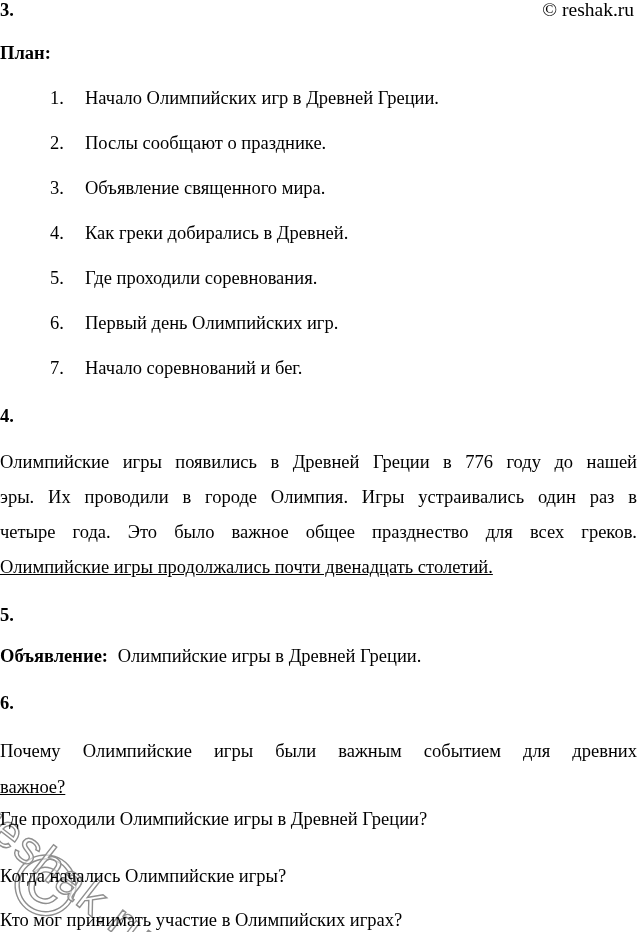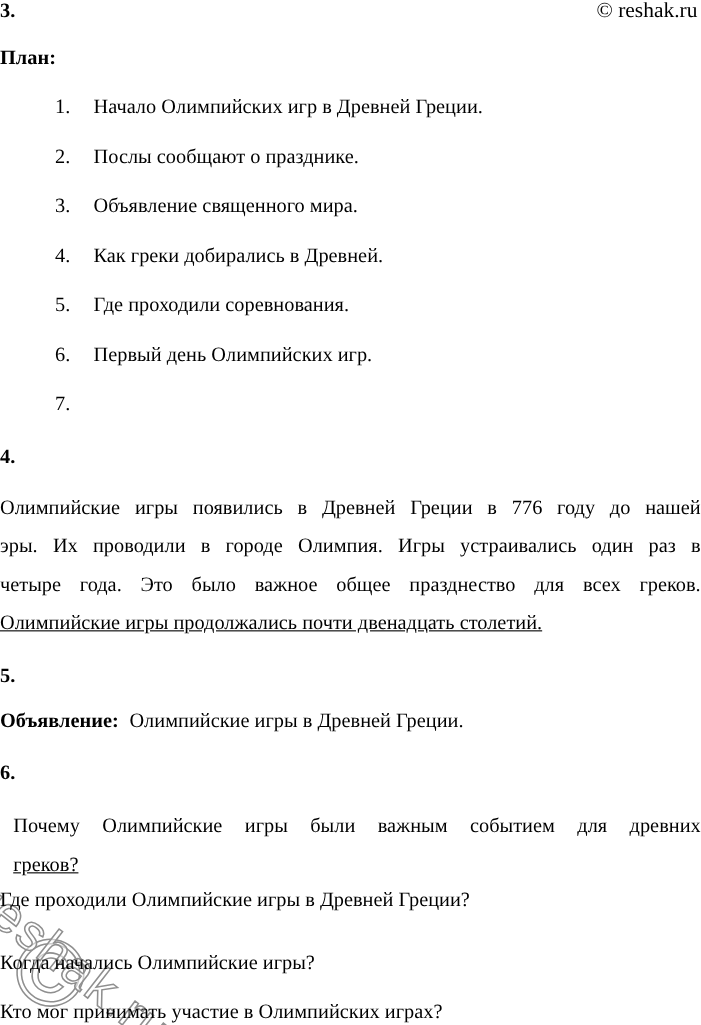--- a/index.html
+++ b/index.html
@@ -17,21 +17,21 @@
   .bold { font-weight: bold; }
 
   .header-row { display: flex; justify-content: space-between; align-items: flex-start; top: -3px; }
   .copyright { font-size: 19.5px; padding-right: 3px; }
 
   .plan-item { display: flex; margin-bottom: 19px; }
   .plan-item .num { width: 35px; flex: none; margin-left: 50px; }
 
   .para .jline { text-align: justify; text-align-last: justify; line-height: 35px; }
   .para .jline.last { text-align-last: left; text-decoration: underline; }
-  .para.qpara .jline { line-height: 36px; padding-left: 12px; }
+  .para.qpara .jline { line-height: 36px; }
 
   .headline .zag-text { margin-left: 5px; }
 
   
   .wm { position: absolute; z-index: 0; color: rgba(255,255,255,0.55);
         font-family: "Liberation Sans", sans-serif;
         -webkit-text-stroke: 1.4px #8f8f8f; text-stroke: 1.4px #8f8f8f; }
   .wm-text {
     left: 2px; top: 792px; font-size: 46px; letter-spacing: 2px;
     transform: rotate(38deg); transform-origin: 0 0; white-space: nowrap;
@@ -76,39 +76,40 @@
     <div class="plan-item">
       <span class="num">5.</span>
       <span class="txt">Где проходили соревнования.</span>
     </div>
     <div class="plan-item">
       <span class="num">6.</span>
       <span class="txt">Первый день Олимпийских игр.</span>
     </div>
     <div class="plan-item">
       <span class="num">7.</span>
+      <span class="txt">Начало соревнований и бег.</span>
     </div>
   </div>
 
   <div class="block bold" style="top:403px">4.</div>
   <div class="block para" style="top:445px">
     <div class="jline">Олимпийские игры появились в Древней Греции в 776 году до нашей</div>
     <div class="jline">эры. Их проводили в городе Олимпия. Игры устраивались один раз в</div>
     <div class="jline">четыре года. Это было важное общее празднество для всех греков.</div>
     <div class="jline last">Олимпийские игры продолжались почти двенадцать столетий.</div>
   </div>
 
   <div class="block bold" style="top:602px">5.</div>
   <div class="block headline" style="top:643px">
     <span class="bold">Объявление:</span>
     <span class="zag-text">Олимпийские игры в Древней Греции.</span>
   </div>
 
   <div class="block bold" style="top:690px">6.</div>
   <div class="block para qpara" style="top:733px">
     <div class="jline">Почему Олимпийские игры были важным событием для древних</div>
-    <div class="jline last">греков?</div>
+    <div class="jline last">важное?</div>
   </div>
   <div class="block" style="top:806px">Где проходили Олимпийские игры в Древней Греции?</div>
   <div class="block" style="top:863px">Когда начались Олимпийские игры?</div>
   <div class="block" style="top:907px">Кто мог принимать участие в Олимпийских играх?</div>
 
 </div>
 
 </body></html>

